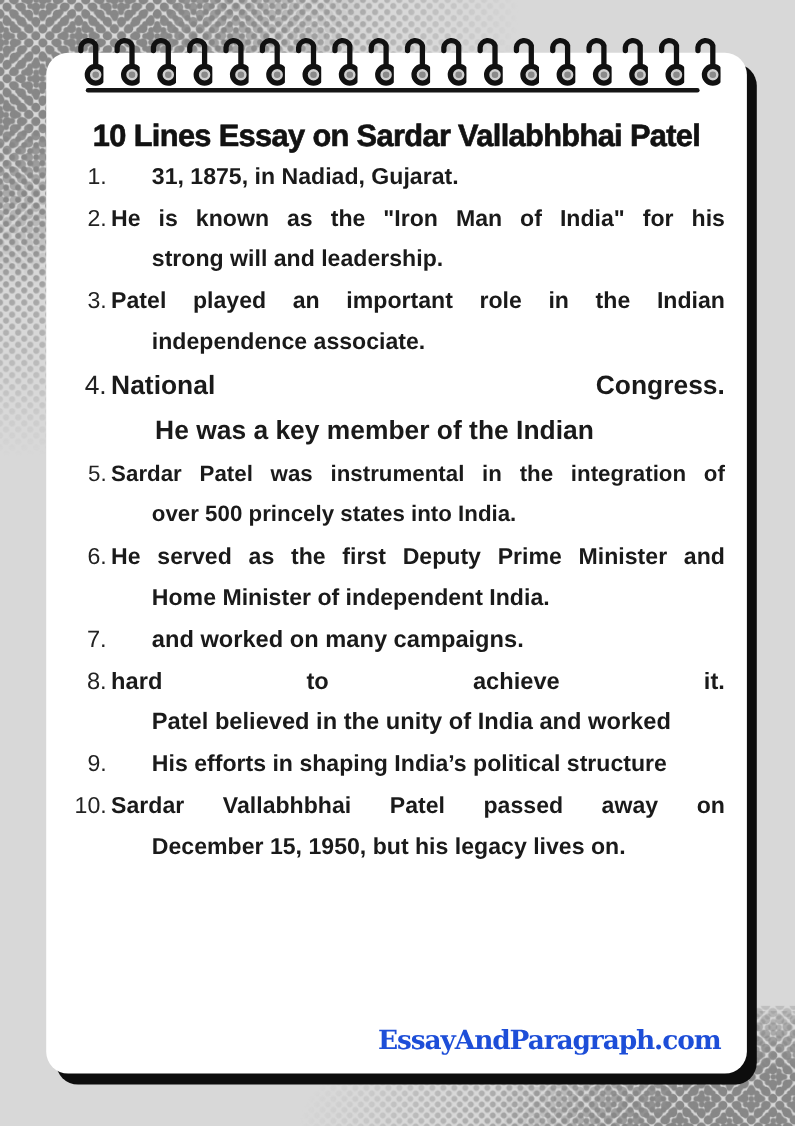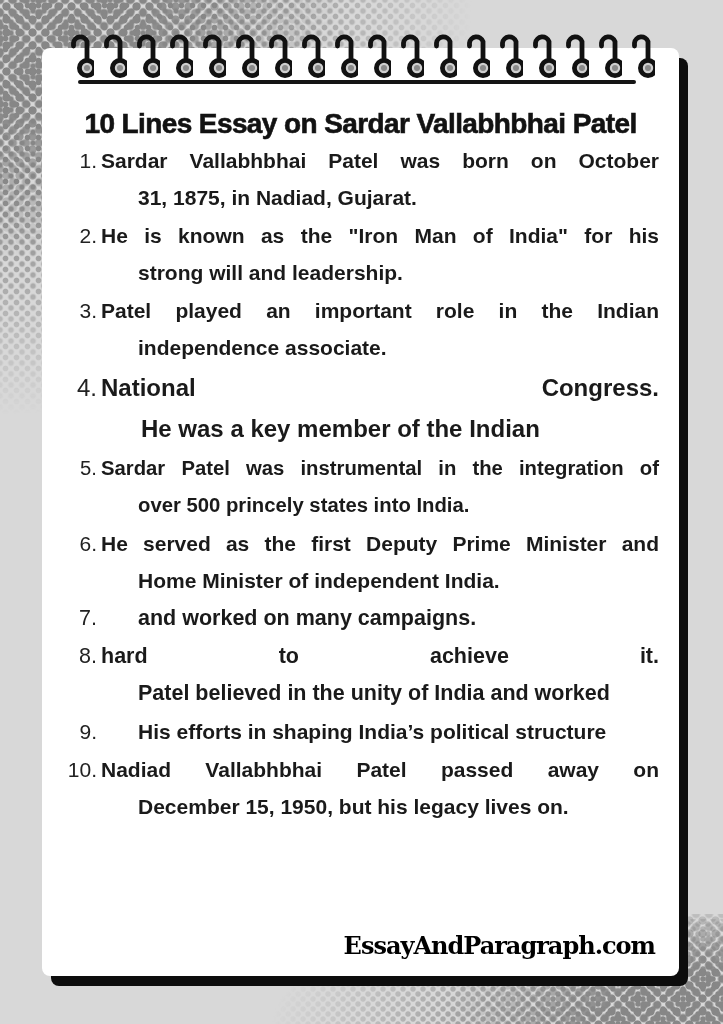--- a/index.html
+++ b/index.html
@@ -45,21 +45,21 @@
     -webkit-mask-image:radial-gradient(ellipse 120% 160% at 100% 100%, #000 28%, transparent 80%);
     mask-image:radial-gradient(ellipse 120% 160% at 100% 100%, #000 28%, transparent 80%);
   }
 
   
   .page{
     position:absolute;
     left:42px;top:48px;
     width:637px;height:928px;
     background:#ffffff;
-    border-radius:8px;
+    border-radius:20px;
     box-shadow:9px 10px 0 0 #0d0d0d;
   }
 
   
   .rings{
     position:absolute;
     left:26px;right:24px;top:-22px;
     display:flex;
     justify-content:space-between;
   }
@@ -125,21 +125,21 @@
   .item-8{font-size:21.5px;}
 
   
   .credit{
     position:absolute;
     right:24px;bottom:16px;
     font-family:"DejaVu Serif",serif;
     font-weight:bold;
     font-size:24px;
     letter-spacing:-1px;
-    color:#000000;
+    color:#1d4ed8;
   }
 </style>
 </head>
 <body>
 
 <div class="dots dots-tl-big"></div>
 <div class="dots dots-tl-small"></div>
 <div class="dots dots-br-big"></div>
 <div class="dots dots-br-small"></div>
 
@@ -239,21 +239,20 @@
     </div>
 
   <div class="divider"></div>
 
   <h1 class="title">10 Lines Essay on Sardar Vallabhbhai Patel</h1>
 
   <div class="list">
   <div class="item item-1">
     <span class="num">1.</span>
     <div class="txt">
-          <div class="line">Sardar Vallabhbhai Patel was born on October</div>
           <div class="line">31, 1875, in Nadiad, Gujarat.</div>
         </div>
   </div>
 
   <div class="item item-2">
     <span class="num">2.</span>
     <div class="txt">
           <div class="line">He is known as the "Iron Man of India" for his</div>
           <div class="line">strong will and leadership.</div>
         </div>
@@ -309,20 +308,20 @@
   <div class="item item-9">
     <span class="num">9.</span>
     <div class="txt">
           <div class="line">His efforts in shaping India’s political structure</div>
         </div>
   </div>
 
   <div class="item item-10">
     <span class="num">10.</span>
     <div class="txt">
-          <div class="line">Nadiad Vallabhbhai Patel passed away on</div>
+          <div class="line">Sardar Vallabhbhai Patel passed away on</div>
           <div class="line">December 15, 1950, but his legacy lives on.</div>
         </div>
   </div>
 </div>
 
   <div class="credit">EssayAndParagraph.com</div>
 </div>
 
 </body></html>

